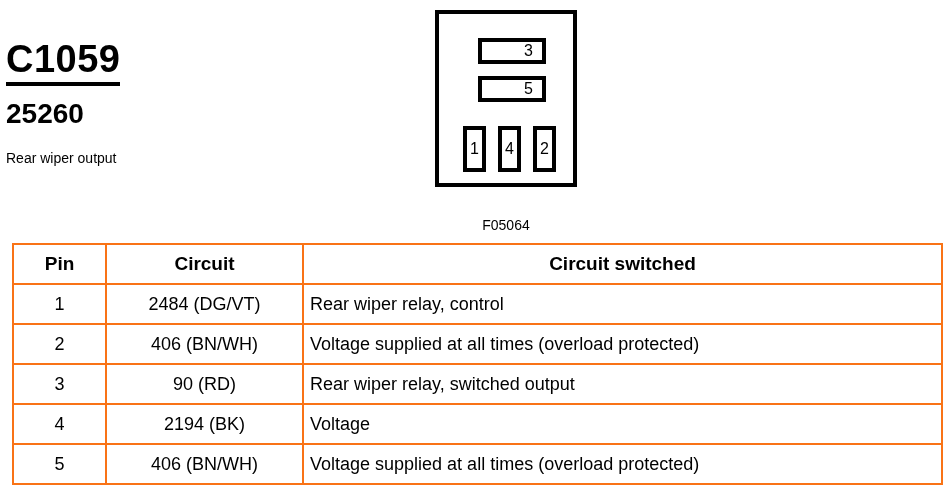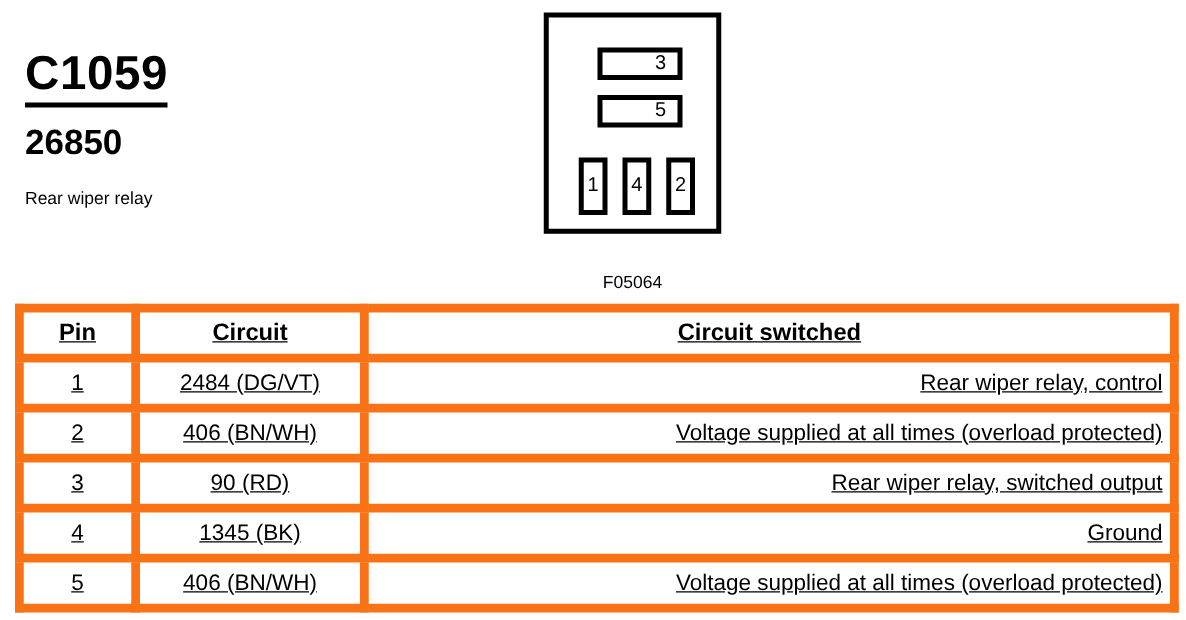--- a/index.html
+++ b/index.html
@@ -12,21 +12,21 @@
     height: 496px;
     position: relative;
     font-family: "Liberation Sans", sans-serif;
     color: #000000;
     overflow: hidden;
   }
 
   
   #header-block {
     position: absolute;
-    left: 20px;
+    left: 6px;
     top: 38px;
     width: 400px;
   }
   #connector-id {
     font-size: 38px;
     font-weight: bold;
     letter-spacing: 0.5px;
     line-height: 42px;
     margin: 0;
   }
@@ -113,45 +113,44 @@
   
   #pin-table {
     position: absolute;
     left: 12px;
     top: 243px;
     width: 931px;
     border-collapse: collapse;
     table-layout: fixed;
   }
   #pin-table td, #pin-table th {
-    border: 7px solid #f97316;
+    border: 2px solid #f97316;
     height: 40px;
     padding: 0 6px;
     box-sizing: border-box;
     font-weight: normal;
-    text-decoration: underline;
   }
   #pin-table th {
     font-size: 19px;
     font-weight: bold;
     text-align: center;
   }
   .col-pin   { width: 93px;  text-align: center; font-size: 18px; }
-  .col-circ  { width: 183px; text-align: center; font-size: 18px; margin-top: 15px; }
-  .col-func  { text-align: right; font-size: 18px; padding-left: 14px; }
+  .col-circ  { width: 197px; text-align: center; font-size: 18px; margin-top: 15px; }
+  .col-func  { text-align: left; font-size: 18px; padding-left: 14px; }
   th.col-func { text-align: center; padding-left: 6px; }
 </style>
 </head>
 <body>
 
 <div id="header-block">
   <div id="connector-id">C1059</div>
   <div id="connector-id-underline"></div>
-  <div id="part-number">26850</div>
-  <div id="component-name">Rear wiper relay</div>
+  <div id="part-number">25260</div>
+  <div id="component-name">Rear wiper output</div>
 </div>
 
 <div id="connector-diagram">
   <div class="wide-slot" id="slot-3">
     <span class="slot-num">3</span>
   </div>
   <div class="wide-slot" id="slot-5">
     <span class="slot-num">5</span>
   </div>
   <div class="narrow-slot" id="slot-1">
@@ -186,22 +185,22 @@
       <td class="col-circ">406 (BN/WH)</td>
       <td class="col-func">Voltage supplied at all times (overload protected)</td>
     </tr>
     <tr>
       <td class="col-pin">3</td>
       <td class="col-circ">90 (RD)</td>
       <td class="col-func">Rear wiper relay, switched output</td>
     </tr>
     <tr>
       <td class="col-pin">4</td>
-      <td class="col-circ">1345 (BK)</td>
-      <td class="col-func">Ground</td>
+      <td class="col-circ">2194 (BK)</td>
+      <td class="col-func">Voltage</td>
     </tr>
     <tr>
       <td class="col-pin">5</td>
       <td class="col-circ">406 (BN/WH)</td>
       <td class="col-func">Voltage supplied at all times (overload protected)</td>
     </tr>
   </tbody>
 </table>
 
 </body></html>

